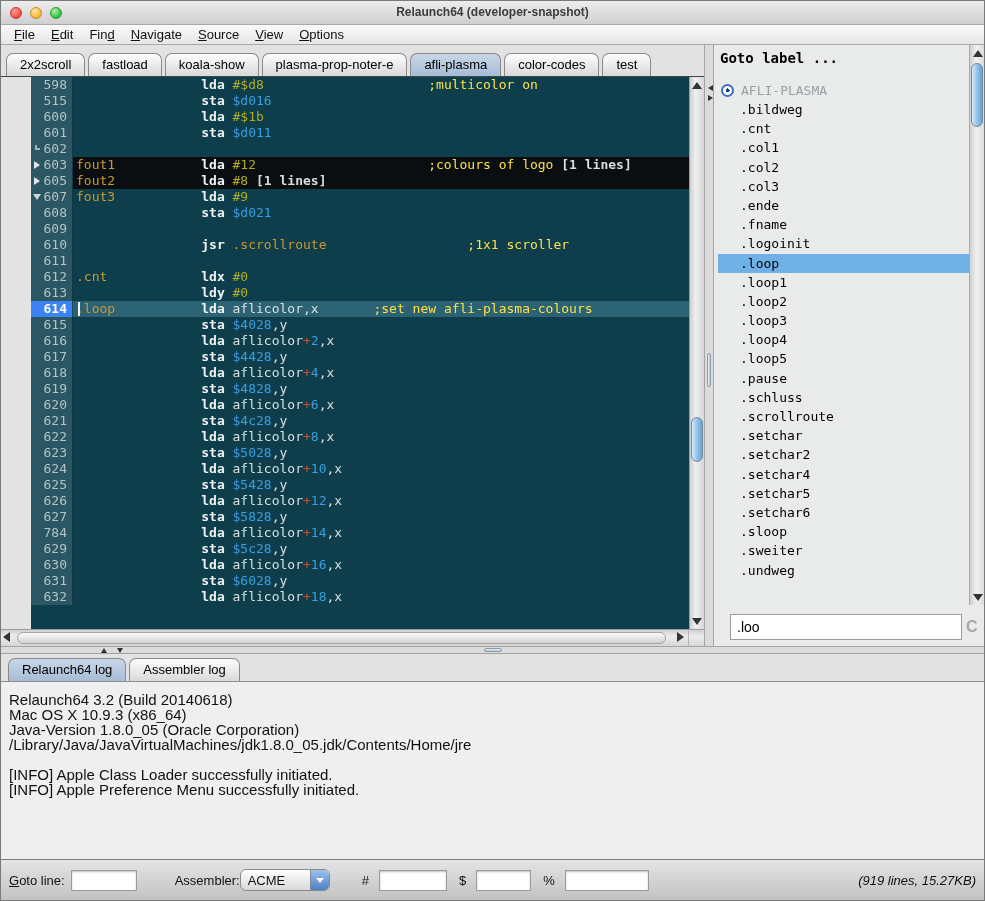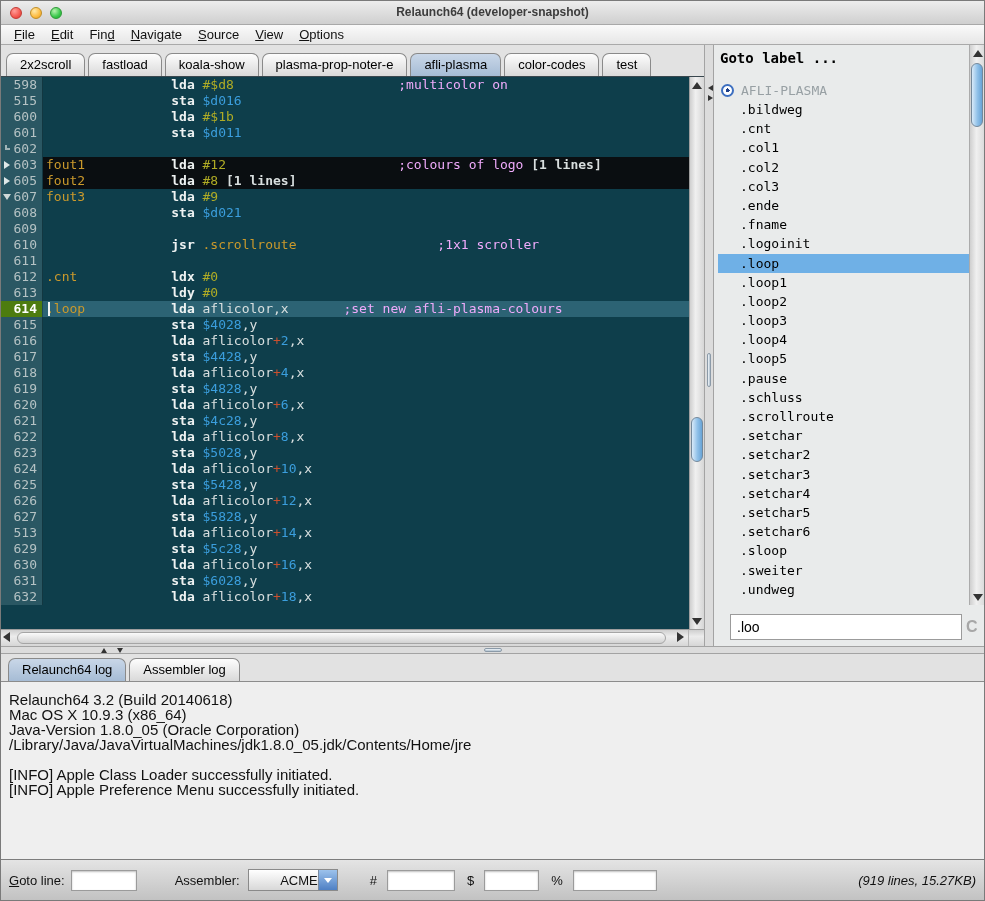--- a/index.html
+++ b/index.html
@@ -40,38 +40,38 @@
   .tab {
     height:23px; padding:3px 13px 0 13px; margin-right:3px;
     font-size:13px; color:#000;
     border:1px solid #8a8a8a; border-bottom:none;
     border-radius:7px 7px 0 0;
     background:linear-gradient(#fdfdfd,#d9d9d9);
     white-space:nowrap;
   }
   .tab.selected { background:linear-gradient(#c9d7e8,#a6bcd5); }
   
-  .editor { flex:0 0 553px; height:553px; display:flex; border-top:1px solid #39474e; }
+  .editor { flex:0 0 553px; height:553px; display:flex; border-top:1px solid #39474e;padding-left:30px; }
   .editor-view { width:688px; overflow:hidden; background:#0e3e4b;
     font-family:"DejaVu Sans Mono", monospace; font-size:13px; line-height:16px; }
   .erow { display:flex; height:16px; position:relative; }
   .erow .g { flex:0 0 42px; display:flex; background:#2a5763; border-right:1px solid #123741; color:#b5c2c4; }
   .erow .g .gm { width:12px; display:flex; align-items:center; justify-content:center; }
   .erow .g .gn { flex:1; text-align:right; padding-right:5px; }
   .erow .code { flex:1; white-space:pre; padding-left:3px; color:#d9e0e0; }
   .erow.folded .code { background:#0a0e11; }
   .erow.current { background:#2c6374; }
-  .erow.current .g { background:#4d7c0f; border-right-color:#1c4a56; }
+  .erow.current .g { background:#3b82f6; border-right-color:#1c4a56; }
   .erow.current .gn { color:#ffffff; font-weight:bold; }
   .tk-p { color:#d9e0e0; }
   .tk-m { color:#eef2f2; font-weight:bold; }
   .tk-l { color:#cb9a2c; }
   .tk-n { color:#b0ac25; }
   .tk-a { color:#3b9edd; }
-  .tk-c { color:#f0abfc; }
+  .tk-c { color:#fde047; }
   .tk-o { color:#c8502f; }
   .tk-f { color:#d8dede; font-weight:bold; }
   .caret { position:absolute; left:47px; top:1px; width:2px; height:14px; background:#f2f5f5; }
   .mk-collapsed { width:0; height:0; border-left:6px solid #dfe8e8; border-top:4px solid transparent; border-bottom:4px solid transparent; }
   .mk-expanded  { width:0; height:0; border-top:6px solid #cfd8d8; border-left:4px solid transparent; border-right:4px solid transparent; }
   .mk-fold-end  { width:5px; height:5px; border-left:2px solid #9fb3b6; border-bottom:2px solid #9fb3b6; margin-top:-3px; }
   
   .vscroll { flex:0 0 15px; background:linear-gradient(90deg,#cfcfcf,#f0f0f0 40%,#d6d6d6); border-left:1px solid #9e9e9e; position:relative; }
   .sb-arrow { position:absolute; left:0; width:100%; height:16px; display:flex; align-items:center; justify-content:center; }
   .tri-up    { width:0; height:0; border-bottom:7px solid #333; border-left:5px solid transparent; border-right:5px solid transparent; }
@@ -128,22 +128,22 @@
   
   .logpanel { flex:0 0 177px; background:#efefef; padding:10px 8px; overflow:hidden;
     font-size:15px; color:#111; }
   .log-line { height:15px; line-height:15px; white-space:pre; }
   
   .statusbar { flex:1; background:linear-gradient(#e4e4e4,#c2c2c2); border-top:1px solid #7d7d7d;
     display:flex; align-items:center; font-size:13px; color:#111; padding:0 8px; }
   .statusbar u { text-decoration:underline; }
   .field { height:21px; background:#fff; border:1px solid #9b9b9b; box-shadow:inset 0 1px 2px rgba(0,0,0,.25);
     font-size:13px; padding:0 4px; font-family:"Liberation Sans", sans-serif; }
-  .combo { display:flex; align-items:stretch; width:90px; height:22px; margin-left:8px;
-    border:1px solid #8a8a8a; border-radius:0; overflow:hidden; background:linear-gradient(#ffffff,#d8d8d8);text-align:right; }
+  .combo { display:flex; align-items:stretch; width:90px; height:22px; 
+    border:1px solid #8a8a8a; border-radius:6px; overflow:hidden; background:linear-gradient(#ffffff,#d8d8d8); }
   .combo .cv { flex:1; font-size:13px; padding:3px 0 0 7px; }
   .combo .cb { flex:0 0 19px; background:linear-gradient(#9cc2ec,#4f80c4); display:flex; align-items:center; justify-content:center;
     border-left:1px solid #7a8aa0; }
   .combo .cb .t { width:0; height:0; border-top:5px solid #fff; border-left:4px solid transparent; border-right:4px solid transparent; }
   .sb-label { margin-left:14px; }
   .sb-info { margin-left:auto;font-style:italic; }
 </style>
 </head>
 <body>
 
@@ -382,21 +382,21 @@
             <div class="erow">
               <div class="g">
                 <div class="gm"></div>
                 <div class="gn">627</div>
               </div>
               <div class="code"><span class="tk-p">                </span><span class="tk-m">sta </span><span class="tk-a">$5828</span><span class="tk-p">,y</span></div>
             </div>
             <div class="erow">
               <div class="g">
                 <div class="gm"></div>
-                <div class="gn">513</div>
+                <div class="gn">784</div>
               </div>
               <div class="code"><span class="tk-p">                </span><span class="tk-m">lda </span><span class="tk-p">aflicolor</span><span class="tk-o">+</span><span class="tk-a">14</span><span class="tk-p">,x</span></div>
             </div>
             <div class="erow">
               <div class="g">
                 <div class="gm"></div>
                 <div class="gn">629</div>
               </div>
               <div class="code"><span class="tk-p">                </span><span class="tk-m">sta </span><span class="tk-a">$5c28</span><span class="tk-p">,y</span></div>
             </div>
@@ -473,21 +473,20 @@
               <div class="tree-item">.loop1</div>
               <div class="tree-item">.loop2</div>
               <div class="tree-item">.loop3</div>
               <div class="tree-item">.loop4</div>
               <div class="tree-item">.loop5</div>
               <div class="tree-item">.pause</div>
               <div class="tree-item">.schluss</div>
               <div class="tree-item">.scrollroute</div>
               <div class="tree-item">.setchar</div>
               <div class="tree-item">.setchar2</div>
-              <div class="tree-item">.setchar3</div>
               <div class="tree-item">.setchar4</div>
               <div class="tree-item">.setchar5</div>
               <div class="tree-item">.setchar6</div>
               <div class="tree-item">.sloop</div>
               <div class="tree-item">.sweiter</div>
               <div class="tree-item">.undweg</div>
             </div>
         </div>
         <div class="side-scroll">
           <div class="sb-arrow" style="top:0;">

